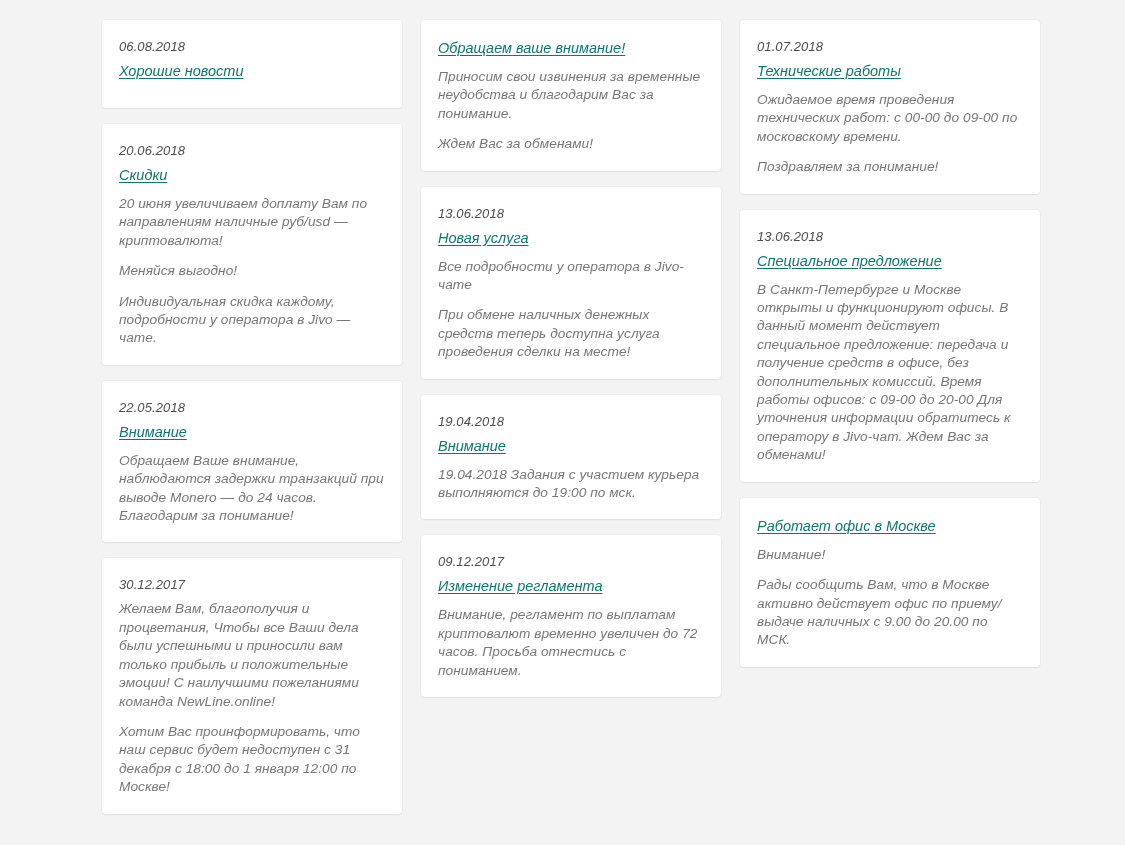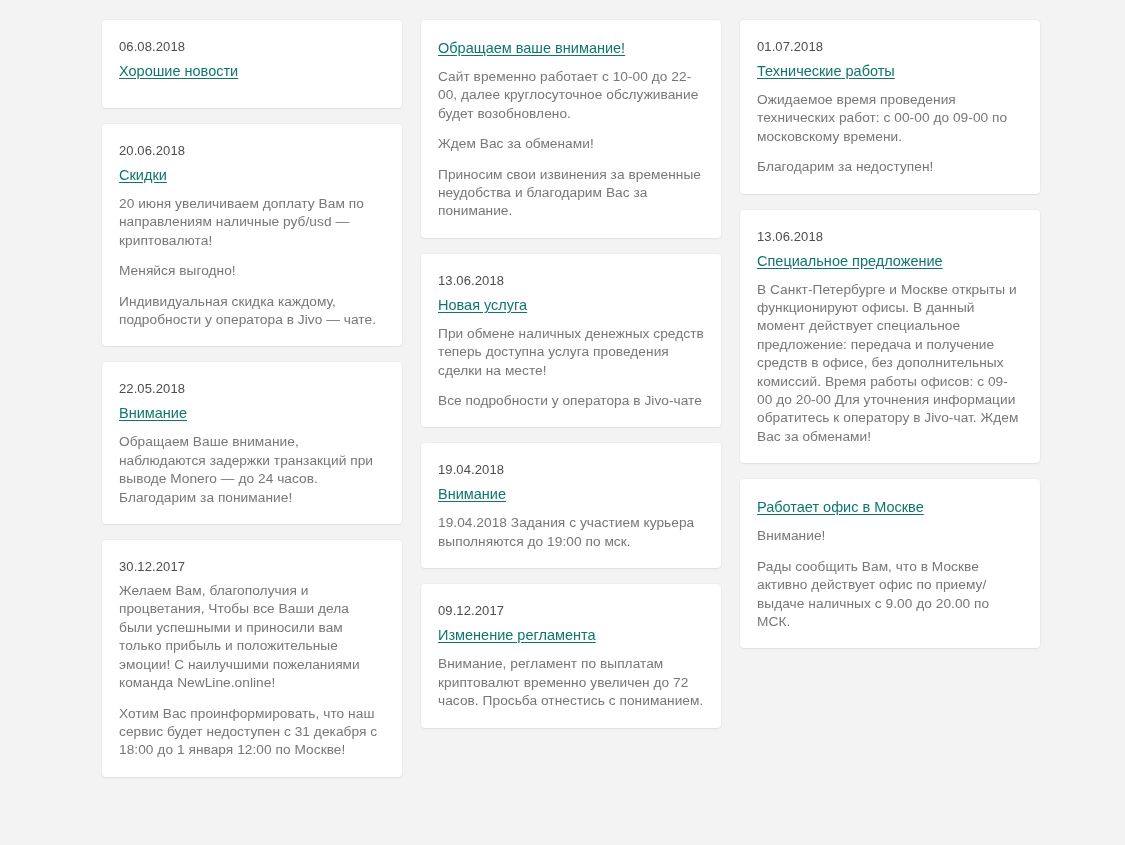--- a/index.html
+++ b/index.html
@@ -33,20 +33,21 @@
     flex-direction: column;
     gap: 16px;
   }
 
   .news-card {
     background: #ffffff;
     border-radius: 4px;
     padding: 19px 17px 17px 17px;
     box-shadow: 0 1px 2px rgba(0,0,0,0.06),
                 0 0 0 1px rgba(0,0,0,0.025);
+    font-style: italic;
   }
 
   .card-date {
     font-size: 13px;
     line-height: 16px;
     color: #4d4d4d;
     letter-spacing: 0.1px;
     margin-bottom: 7px;
   }
 
@@ -95,47 +96,46 @@
       </div>
       <div class="news-card">
         <div class="card-date">30.12.2017</div>
         <p class="card-para">Желаем Вам, благополучия и процветания, Чтобы все Ваши дела были успешными и приносили вам только прибыль и положительные эмоции! С наилучшими пожеланиями команда NewLine.online!</p>
         <p class="card-para">Хотим Вас проинформировать, что наш сервис будет недоступен с 31 декабря с 18:00 до 1 января 12:00 по Москве!</p>
       </div>
     </div>
     <div class="news-column">
       <div class="news-card">
         <div><a class="card-title">Обращаем ваше внимание!</a></div>
-        <p class="card-para">Сайт временно работает с 10-00 до 22-00, далее круглосуточное обслуживание будет возобновлено.</p>
+        <p class="card-para">Приносим свои извинения за временные неудобства и благодарим Вас за понимание.</p>
         <p class="card-para">Ждем Вас за обменами!</p>
-        <p class="card-para">Приносим свои извинения за временные неудобства и благодарим Вас за понимание.</p>
       </div>
       <div class="news-card">
         <div class="card-date">13.06.2018</div>
         <div><a class="card-title">Новая услуга</a></div>
+        <p class="card-para">Все подробности у оператора в Jivo-чате</p>
         <p class="card-para">При обмене наличных денежных средств теперь доступна услуга проведения сделки на месте!</p>
-        <p class="card-para">Все подробности у оператора в Jivo-чате</p>
       </div>
       <div class="news-card">
         <div class="card-date">19.04.2018</div>
         <div><a class="card-title">Внимание</a></div>
         <p class="card-para">19.04.2018 Задания с участием курьера выполняются до 19:00 по мск.</p>
       </div>
       <div class="news-card">
         <div class="card-date">09.12.2017</div>
         <div><a class="card-title">Изменение регламента</a></div>
         <p class="card-para">Внимание, регламент по выплатам криптовалют временно увеличен до 72 часов. Просьба отнестись с пониманием.</p>
       </div>
     </div>
     <div class="news-column">
       <div class="news-card">
         <div class="card-date">01.07.2018</div>
         <div><a class="card-title">Технические работы</a></div>
         <p class="card-para">Ожидаемое время проведения технических работ: с 00-00 до 09-00 по московскому времени.</p>
-        <p class="card-para">Благодарим за недоступен!</p>
+        <p class="card-para">Поздравляем за понимание!</p>
       </div>
       <div class="news-card">
         <div class="card-date">13.06.2018</div>
         <div><a class="card-title">Специальное предложение</a></div>
         <p class="card-para">В Санкт-Петербурге и Москве открыты и функционируют офисы. В данный момент действует специальное предложение: передача и получение средств в офисе, без дополнительных комиссий. Время работы офисов: с 09-00 до 20-00 Для уточнения информации обратитесь к оператору в Jivo-чат. Ждем Вас за обменами!</p>
       </div>
       <div class="news-card">
         <div><a class="card-title">Работает офис в Москве</a></div>
         <p class="card-para">Внимание!</p>
         <p class="card-para">Рады сообщить Вам, что в Москве активно действует офис по приему/ выдаче наличных с 9.00 до 20.00 по МСК.</p>

